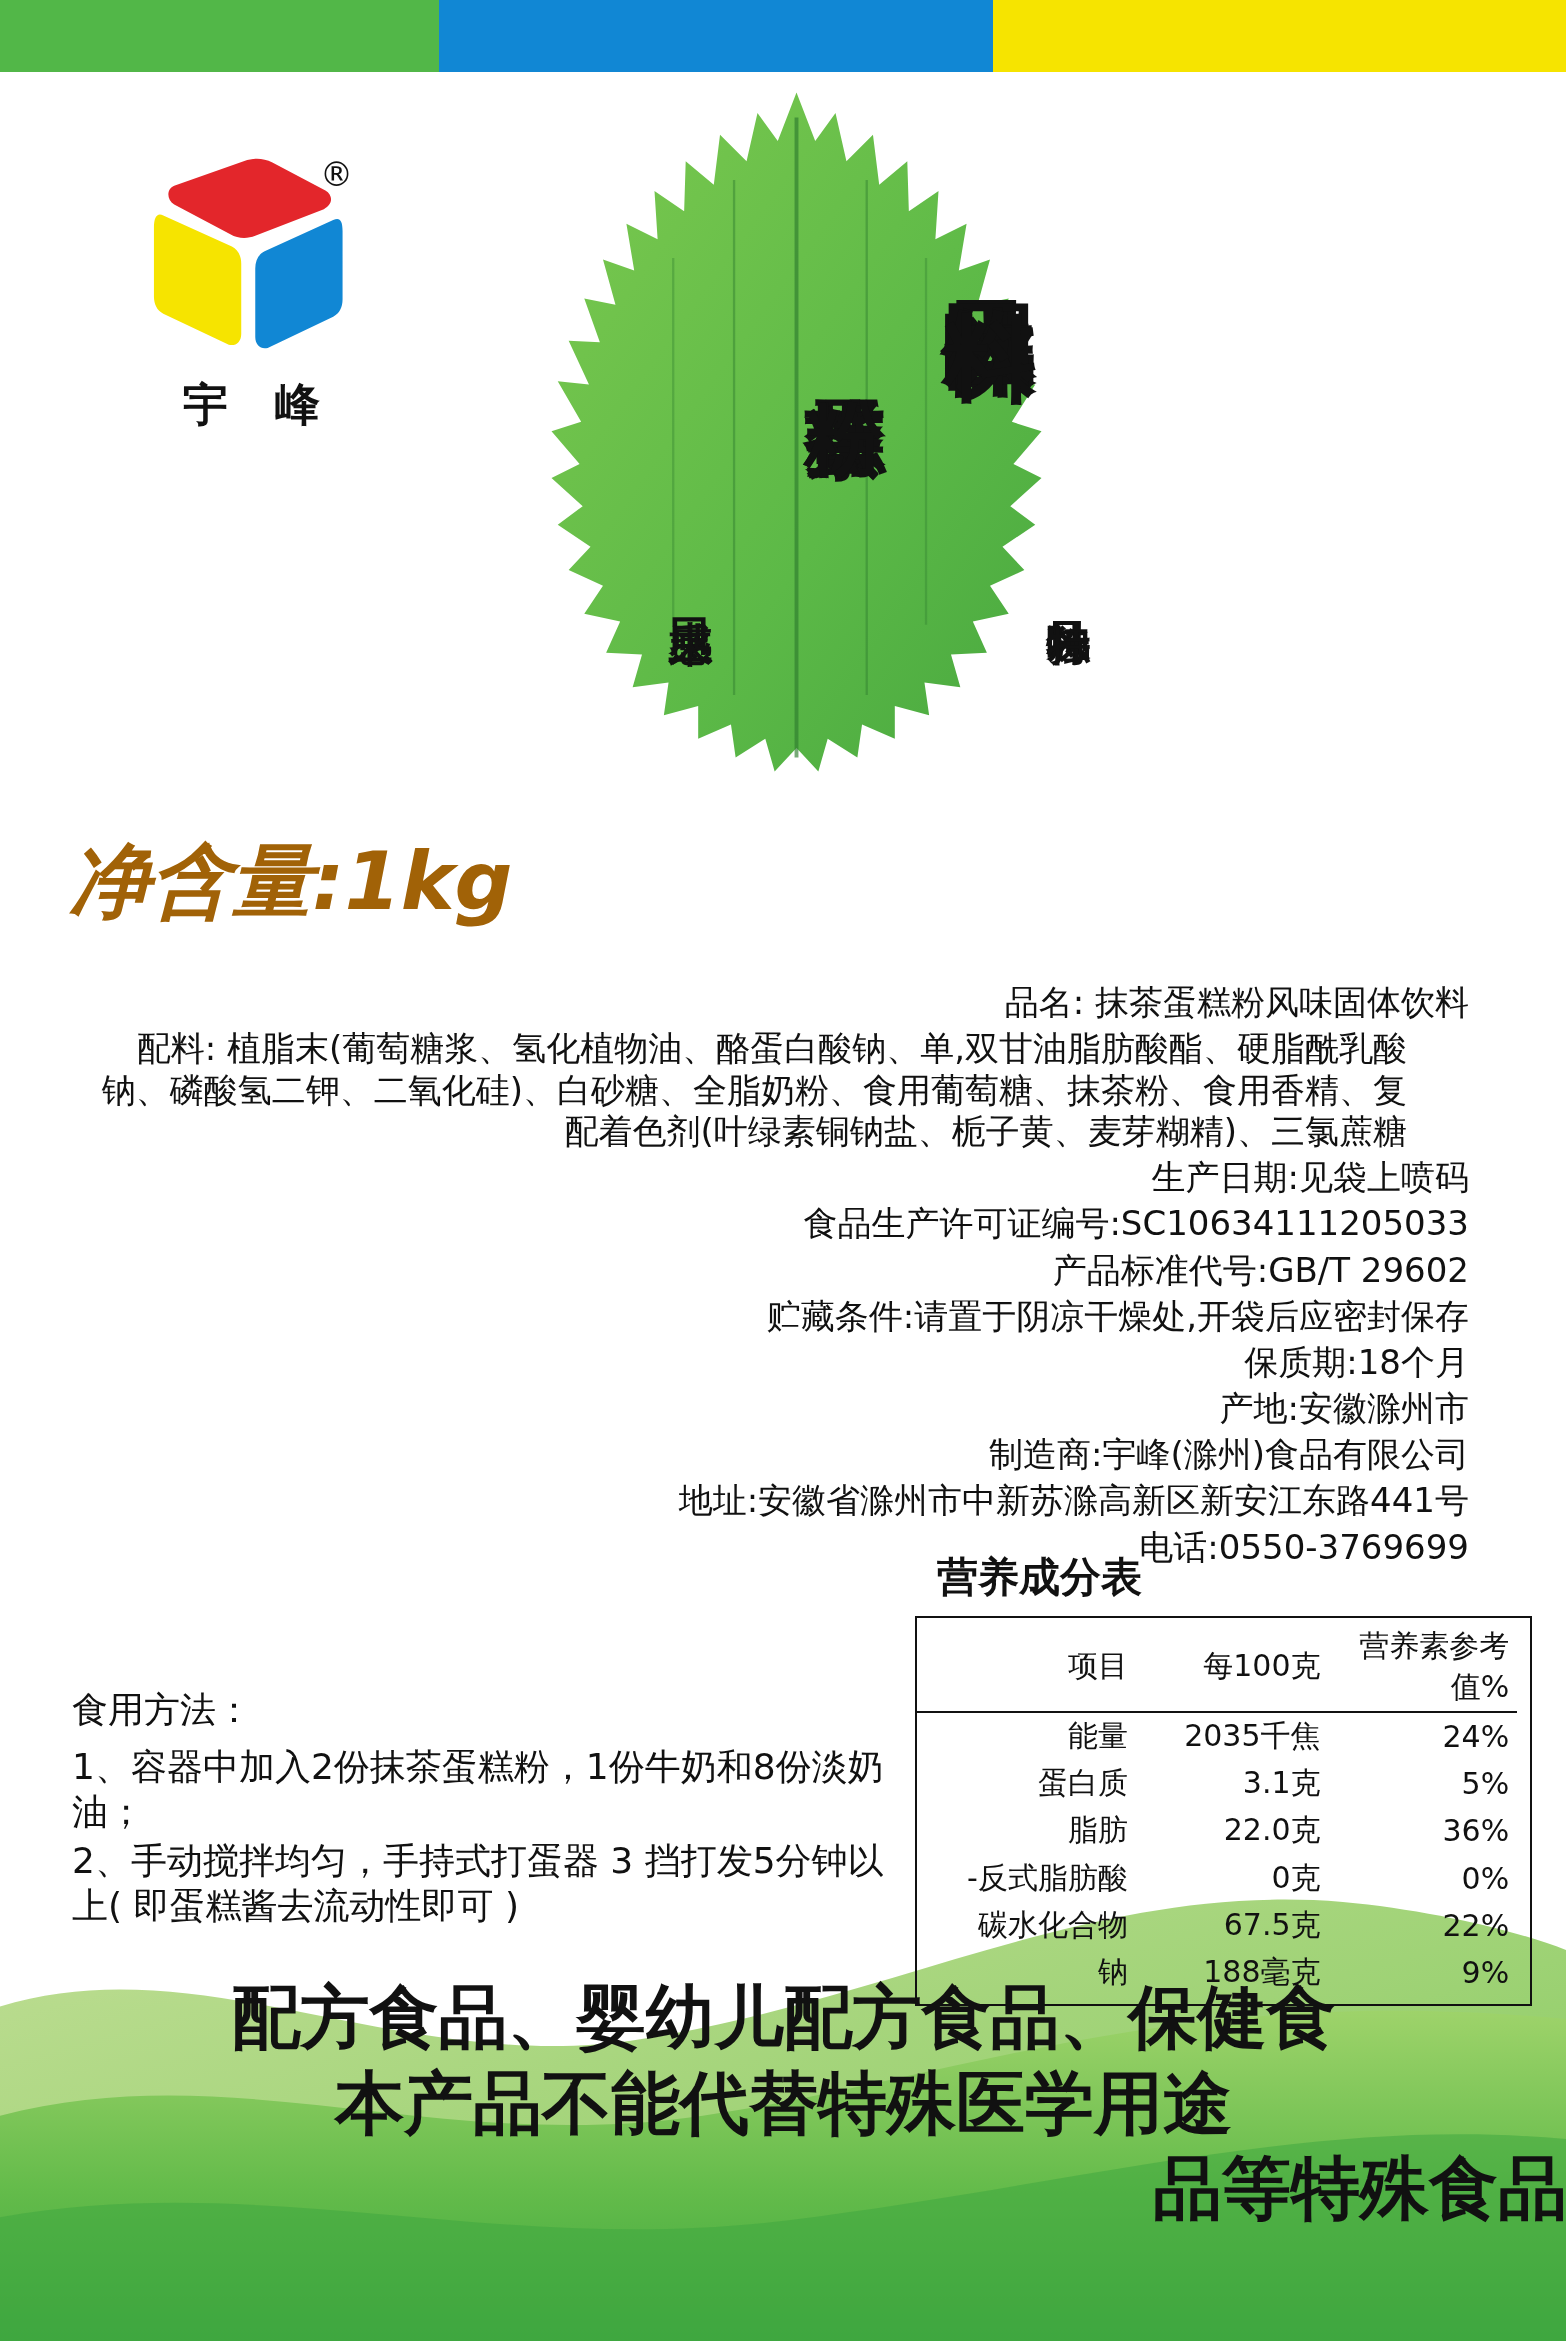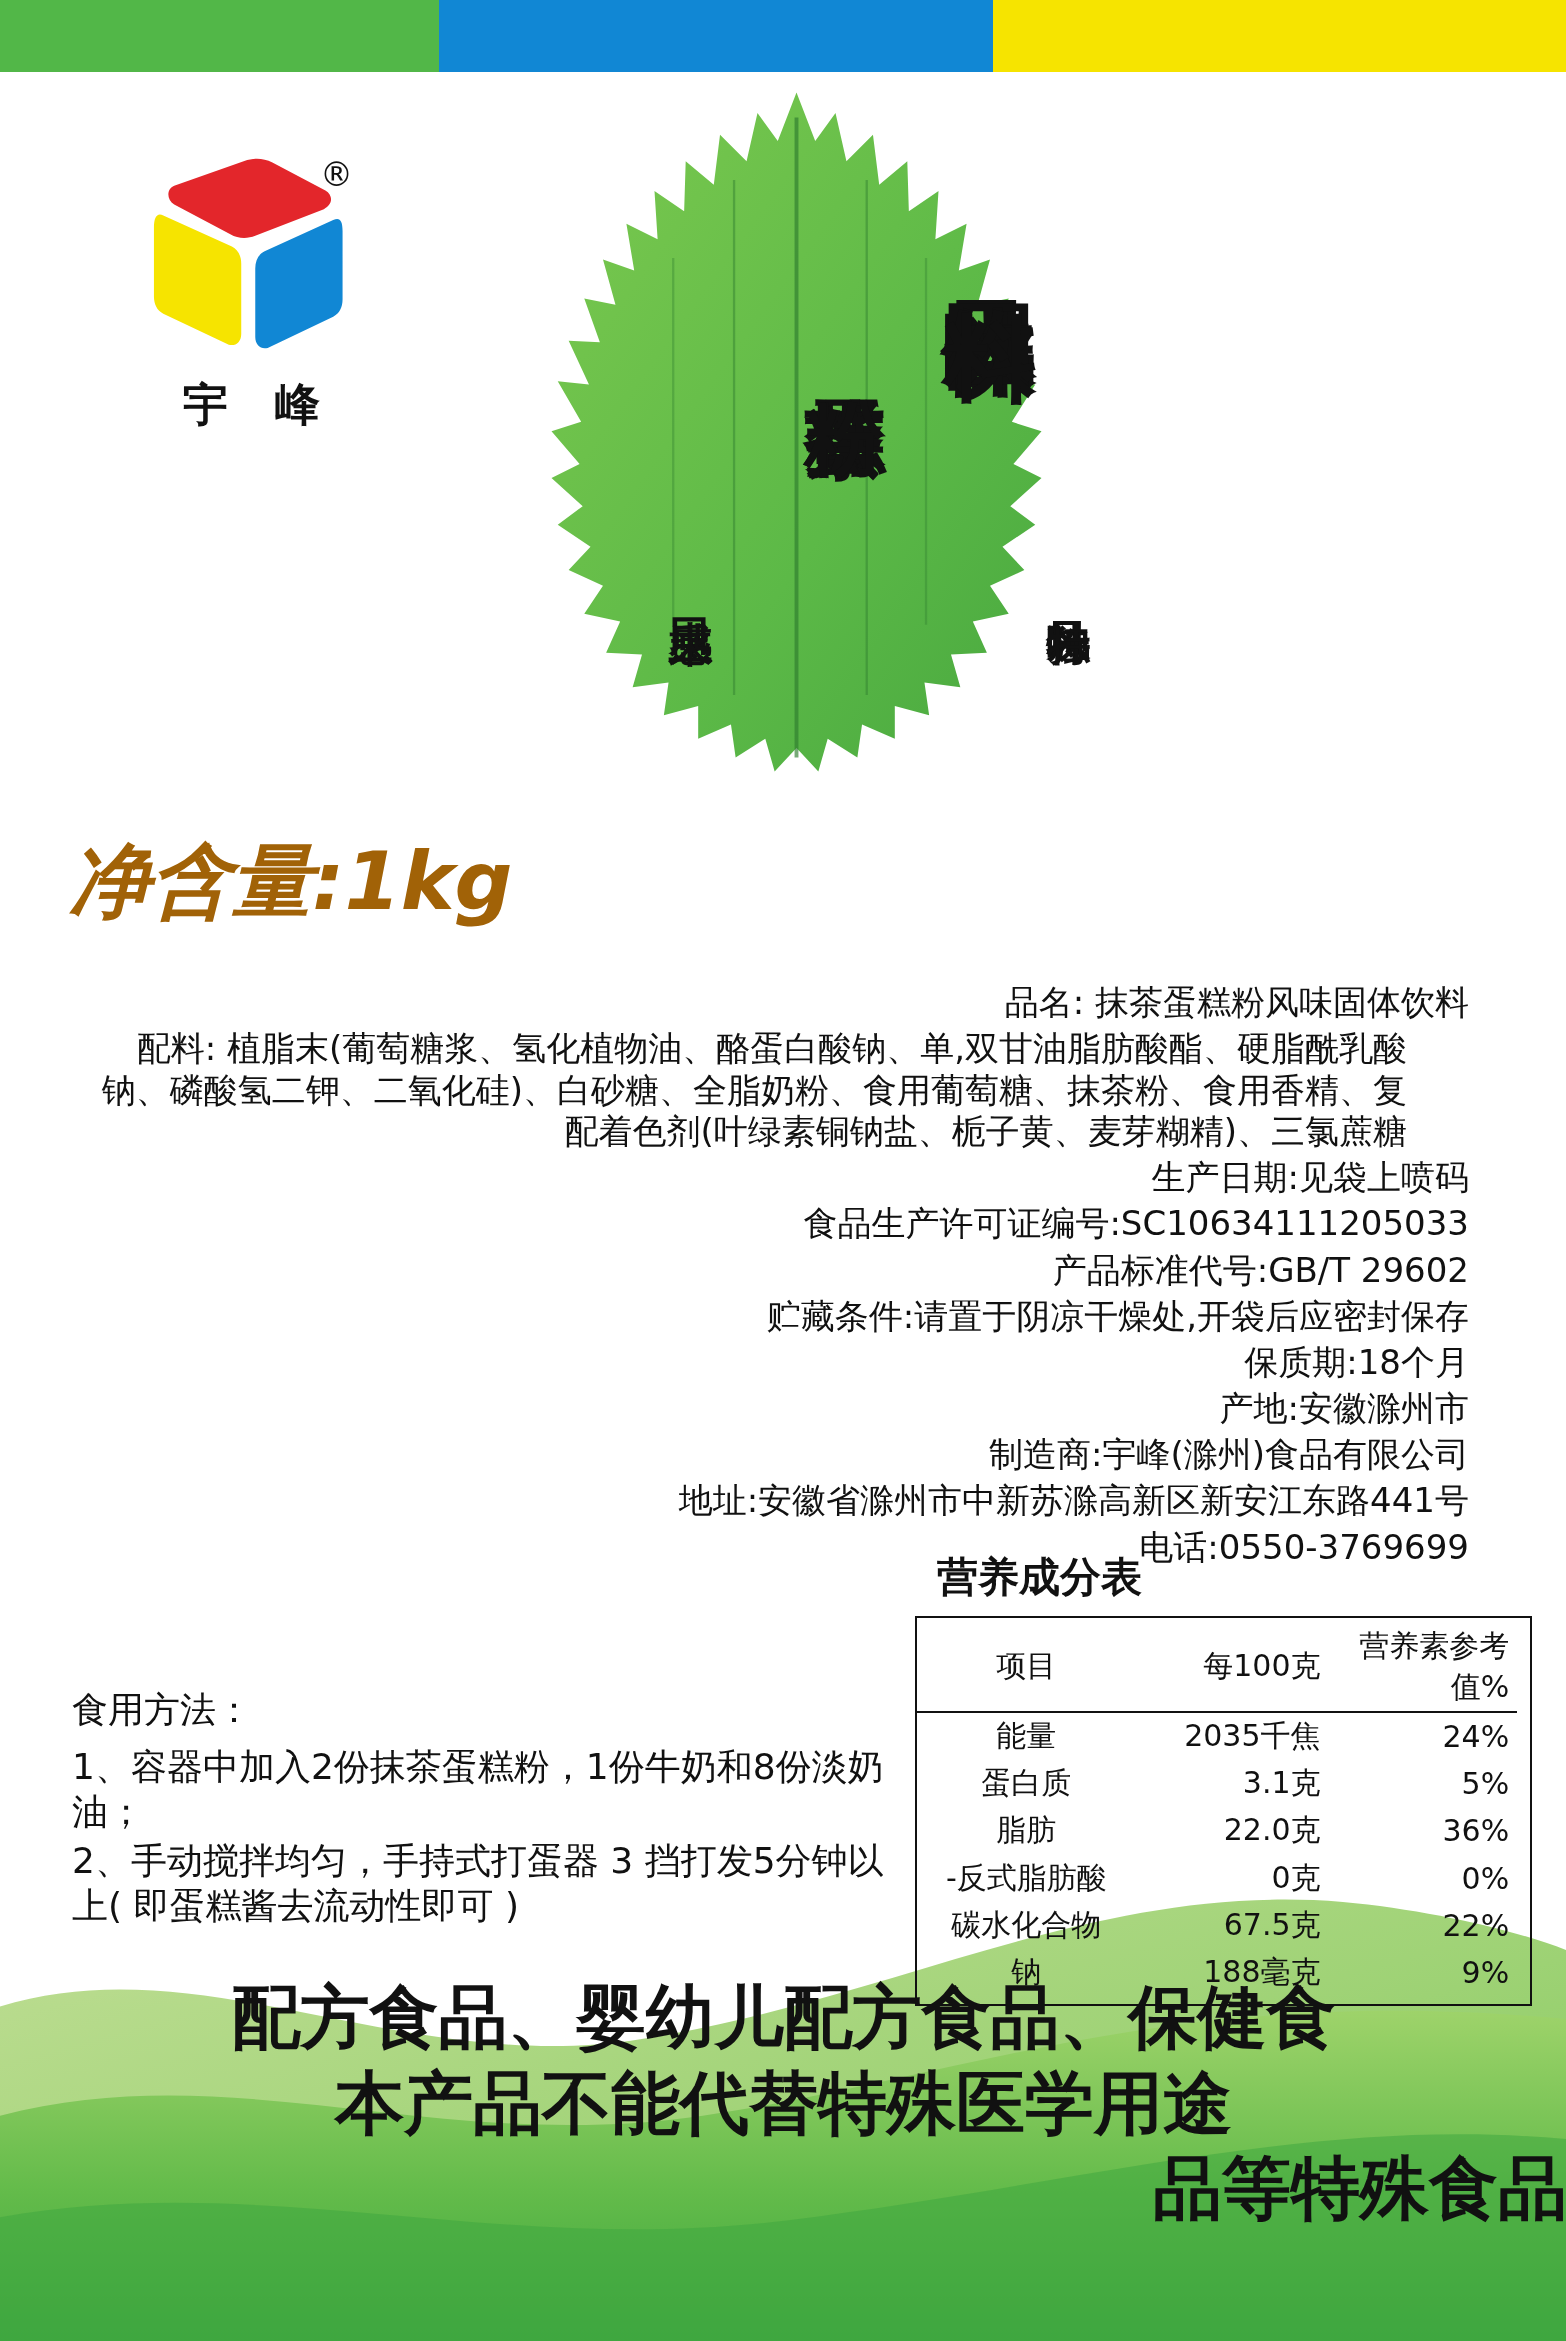--- a/index.html
+++ b/index.html
@@ -211,21 +211,21 @@
   }
   table.nut th, table.nut td {
     font-size: 30px;
     color: #111;
     padding: 3.1px 7.8px;
     font-weight: normal;
   }
   table.nut thead th {
     border-bottom: 2.3px solid #111;
   }
-  table.nut .c0 { text-align: center; width: 234px; }
+  table.nut .c0 { text-align: right; width: 234px; }
   table.nut .c1 { text-align: right; width: 195px; padding-right: 26.5px;}
   table.nut .c2 { text-align: right; width: 170px; }
   .nut-frame {
     border: 2.3px solid #111;
     padding: 4.7px 0 7.8px 0;
   }
   .bold-row td { font-weight: bold; }
 
   
   .warning {

